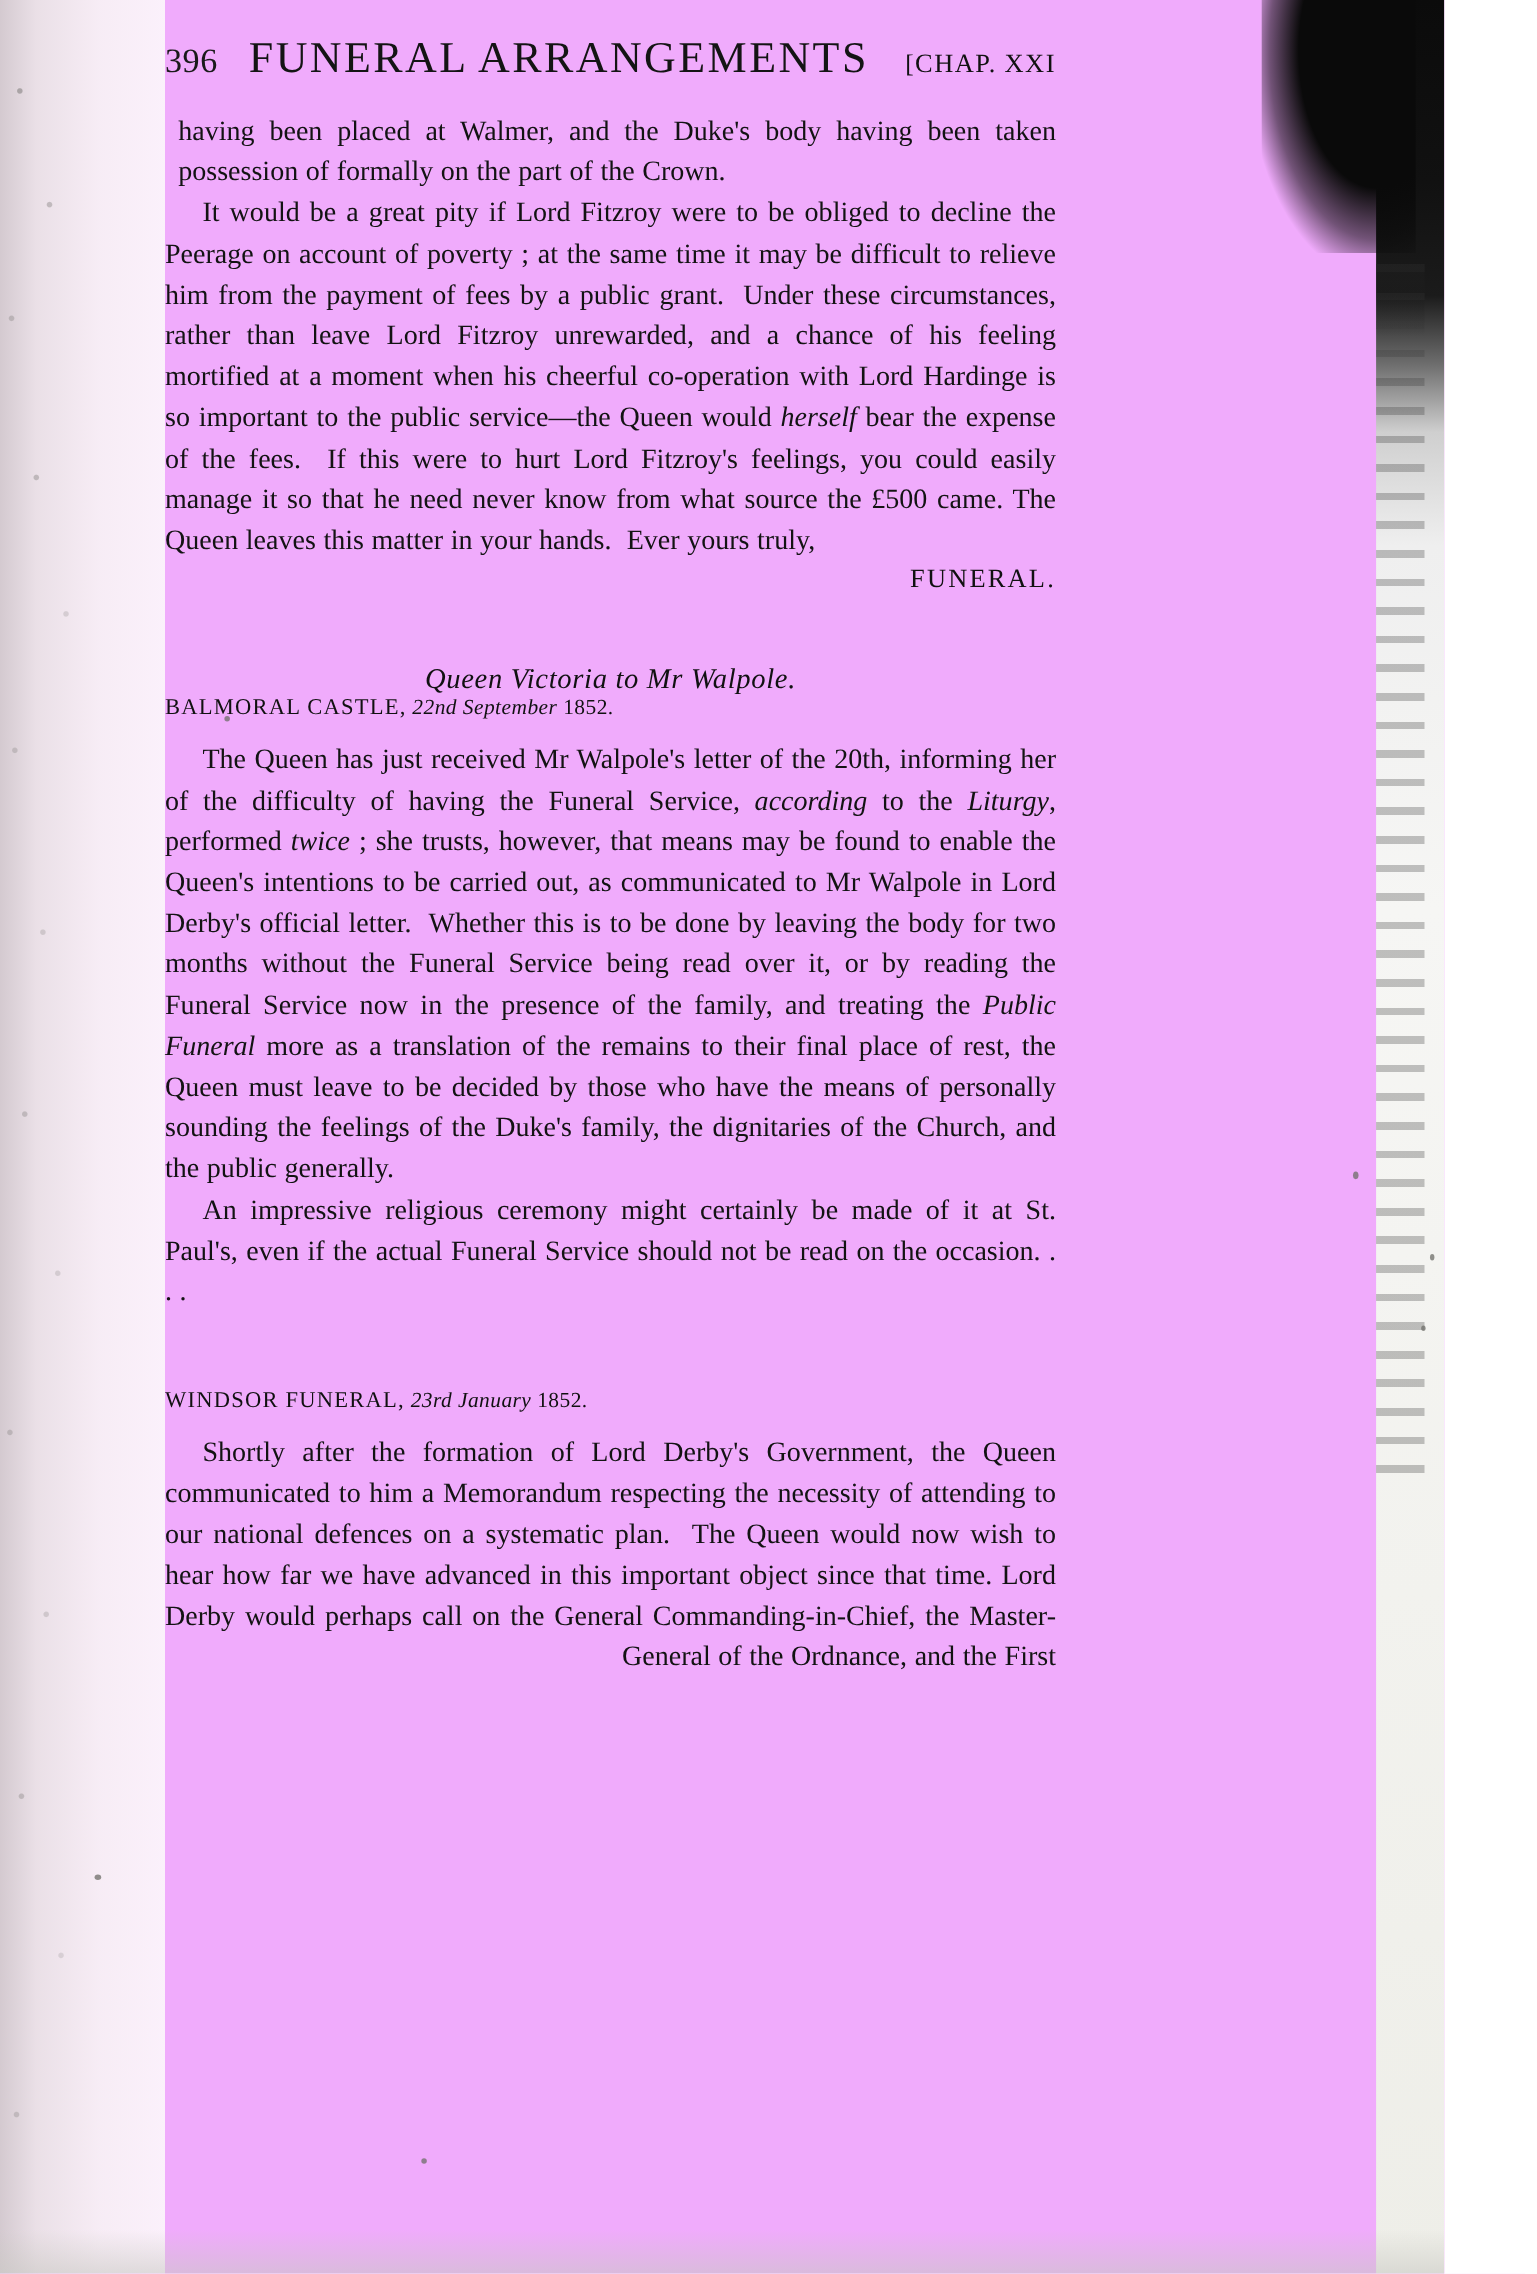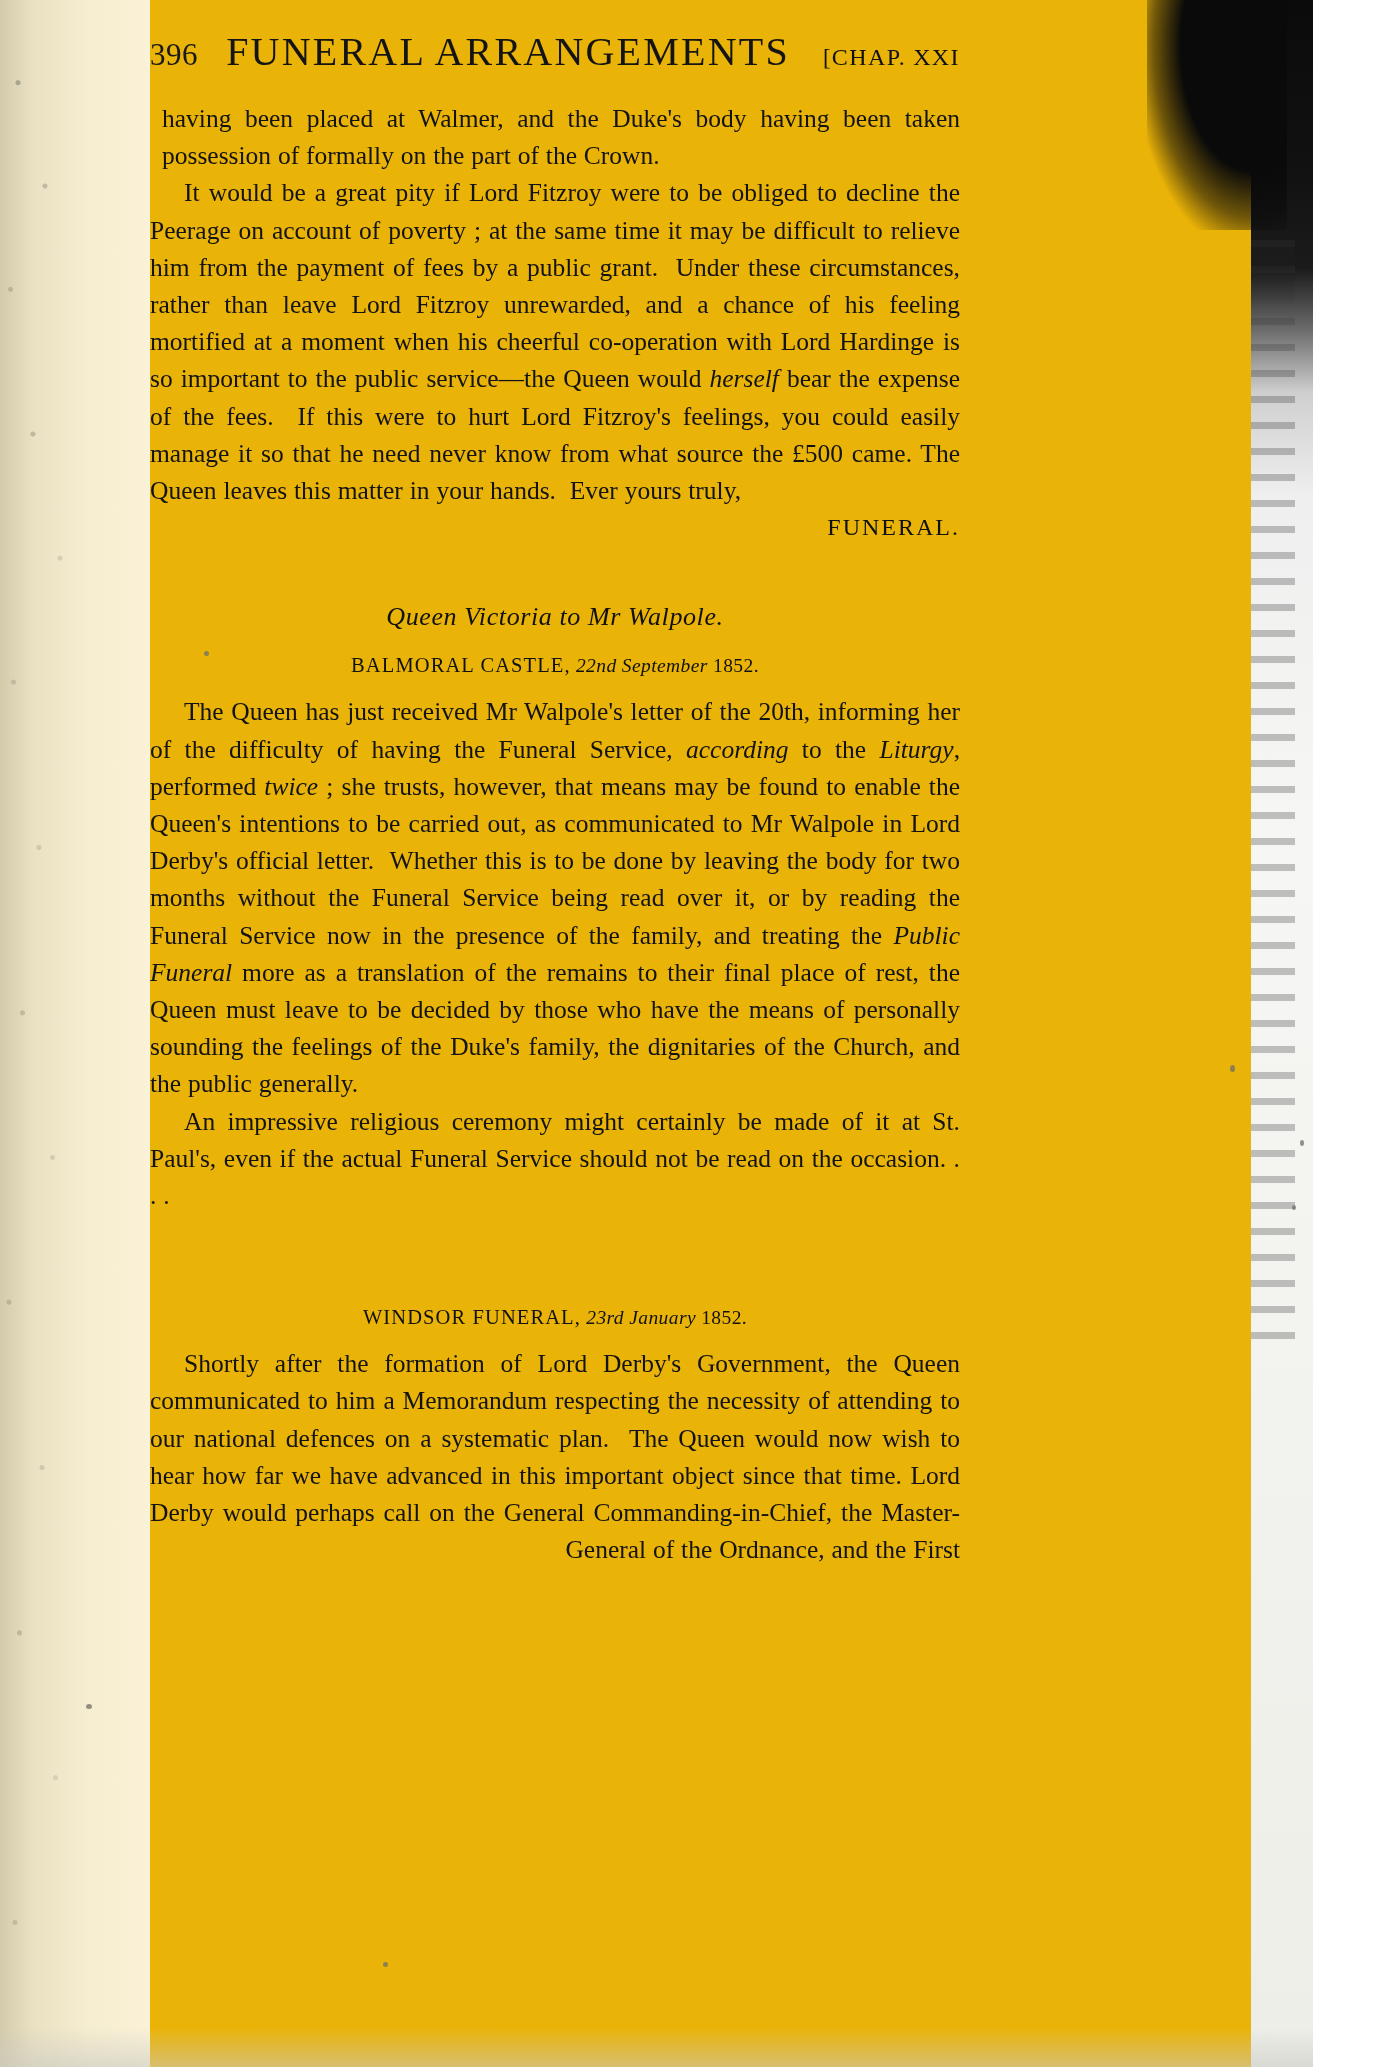--- a/index.html
+++ b/index.html
@@ -4,21 +4,21 @@
 <style>
   html, body {
     margin: 0;
     padding: 0;
     background: #ffffff;
   }
   .page {
     position: relative;
     width: 1313px;
     height: 2067px;
-    background: #eab308;
+    background: #f0abfc;
     overflow: hidden;
     font-family: "Liberation Serif", serif;
     color: #111111;
   }
 
   
   .edge-left {
     position: absolute;
     left: 0; top: 0;
     width: 150px; height: 100%;
@@ -137,22 +137,22 @@
 
   .letter-title {
     margin: 56px 0 0 0;
     text-align: center;
     font-style: italic;
     font-size: 26px;
     letter-spacing: .6px;
   }
   .letter-title.wide { letter-spacing: 1.2px; }
   .dateline {
-    margin: 22px 0 16px 0;
-    text-align: center;
+    margin: 0 0 16px 0;
+    text-align: left;
     font-size: 19.5px;
     letter-spacing: .4px;
   }
   .dateline .place {
     font-variant: small-caps;
     letter-spacing: 1.1px;
     font-size: 20.5px;
   }
   .dateline .ord { font-style: italic; }
   .dateline .month { font-style: italic; }

